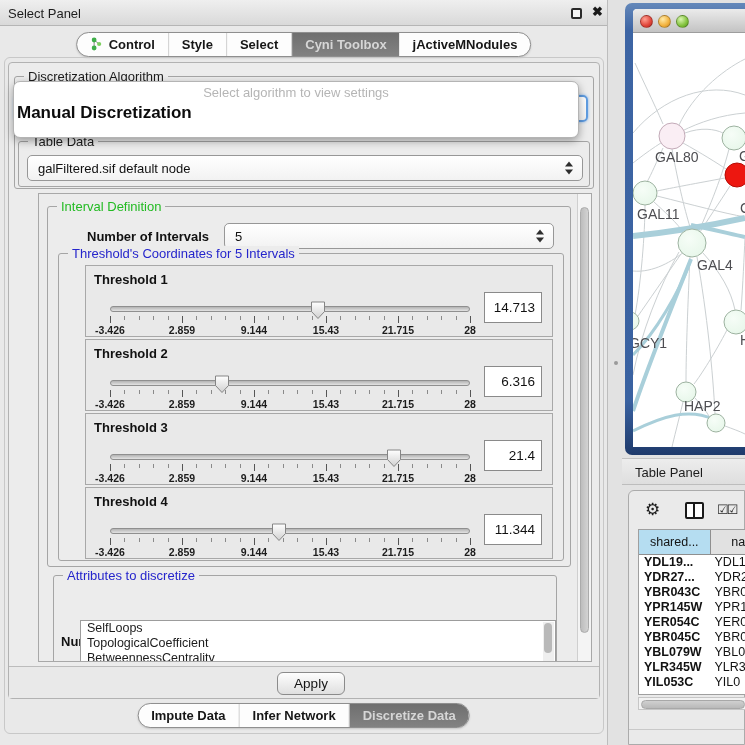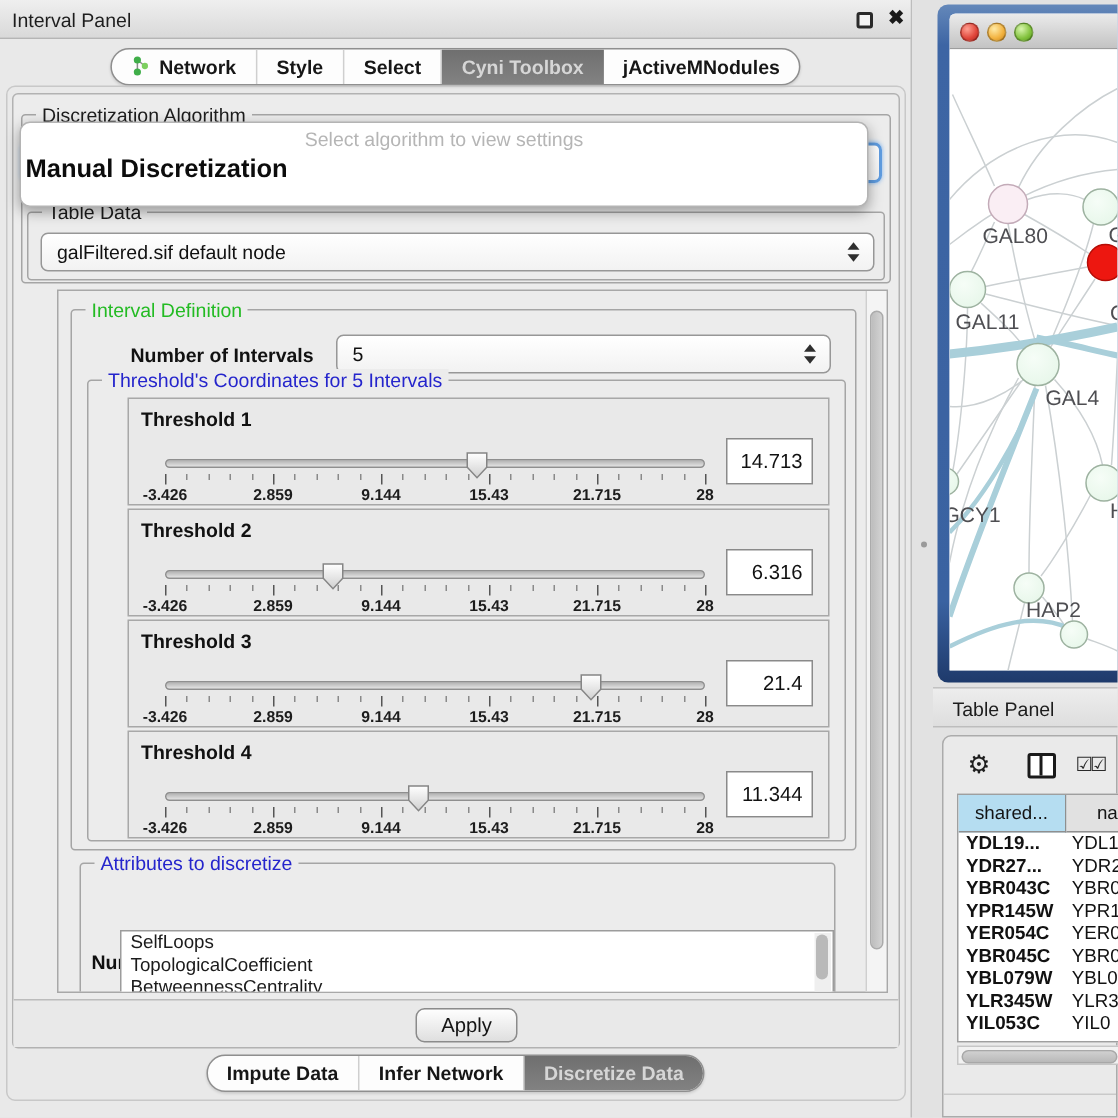--- a/index.html
+++ b/index.html
@@ -141,35 +141,35 @@
     <radialGradient id="nodeG" cx="0.4" cy="0.35" r="0.9">
       <stop offset="0" stop-color="#f6fdf7"></stop>
         <stop offset="1" stop-color="#e3f5e6"></stop>
     </radialGradient>
   </defs>
 </svg>
 
 <div class="abs" id="control-panel">
 
   <div class="abs" id="cp-titlebar">
-    <div class="abs" id="cp-title">Interval Panel</div>
+    <div class="abs" id="cp-title">Select Panel</div>
     <div class="abs" id="float-icon"></div>
     <div class="abs" id="close-icon">✖</div>
   </div>
 
   <div class="abs tabbar" id="top-tabs">
     <div class="tab">
       <svg class="net-icon" viewBox="0 0 13 15">
         <line x1="4" y1="3" x2="9" y2="7" stroke="#8a8a8a" stroke-width="1"></line>
         <line x1="4" y1="3" x2="4" y2="11" stroke="#8a8a8a" stroke-width="1"></line>
         <circle cx="4" cy="3" r="2.4" fill="#3fae49"></circle>
         <circle cx="9" cy="7" r="2.1" fill="#7ccf5f"></circle>
         <circle cx="4" cy="11" r="2.4" fill="#3fae49"></circle>
       </svg>
-      <span>Network</span>
+      <span>Control</span>
     </div>
     <div class="tab">
         <span>Style</span>
       </div>
     <div class="tab">
         <span>Select</span>
       </div>
     <div class="tab active">
         <span>Cyni Toolbox</span>
       </div>

